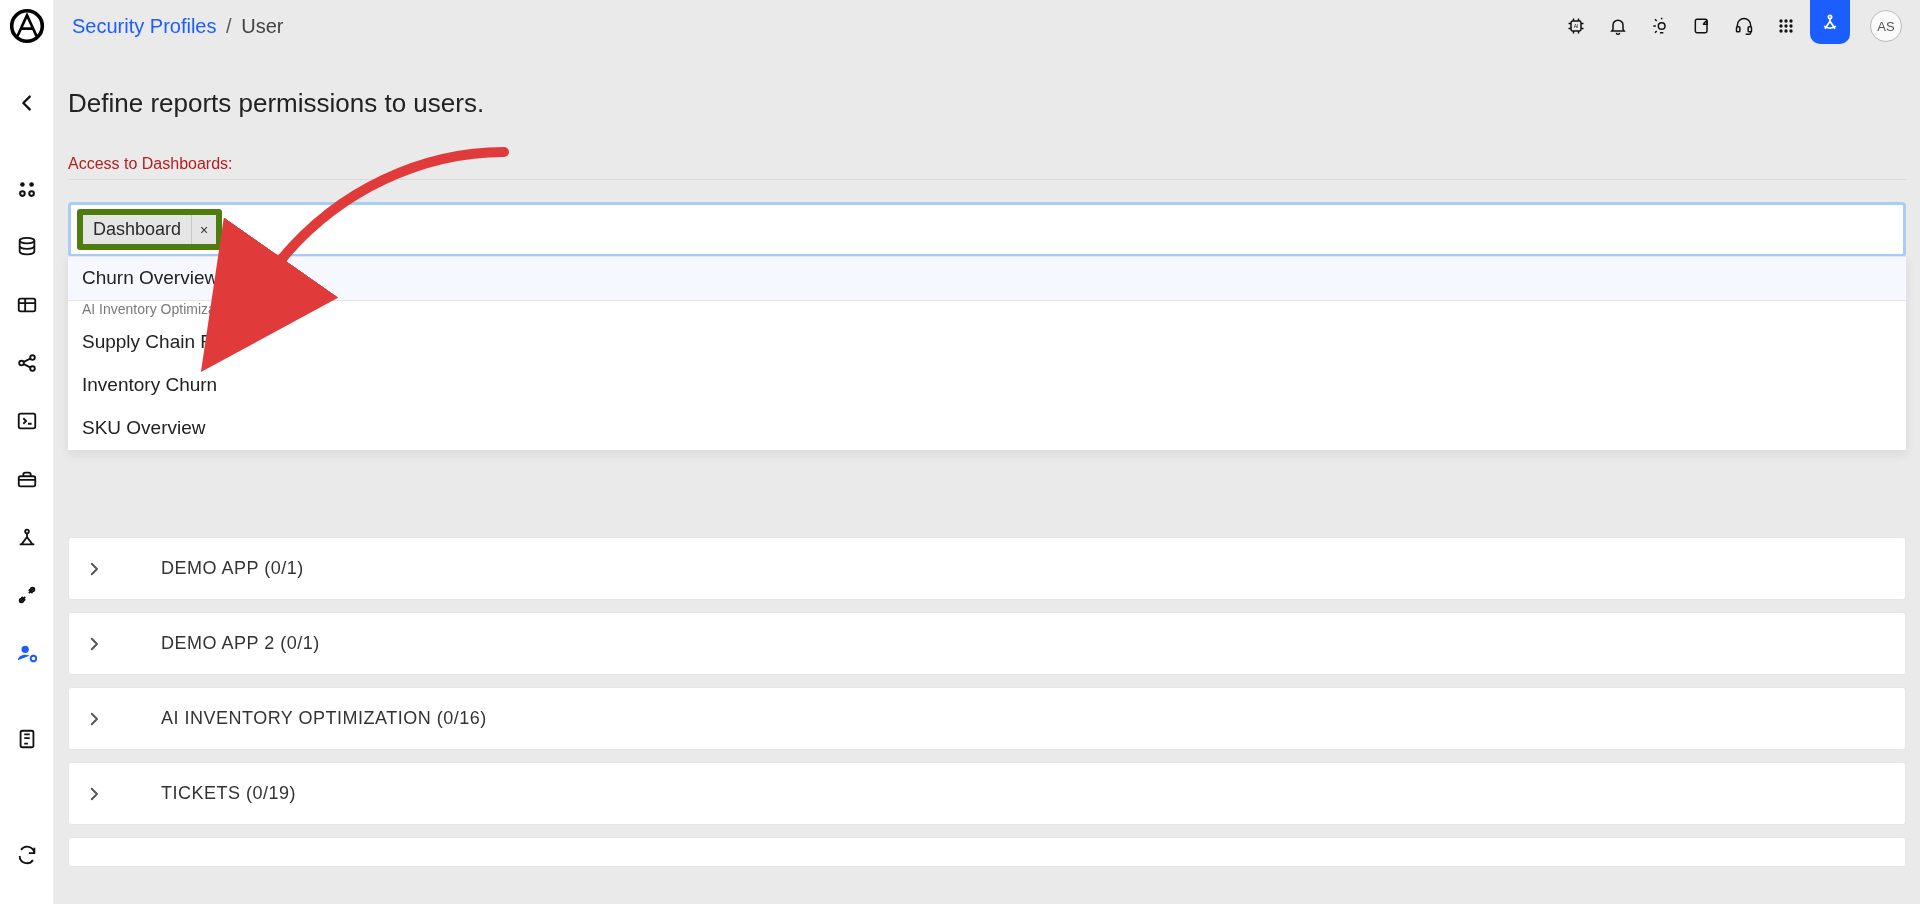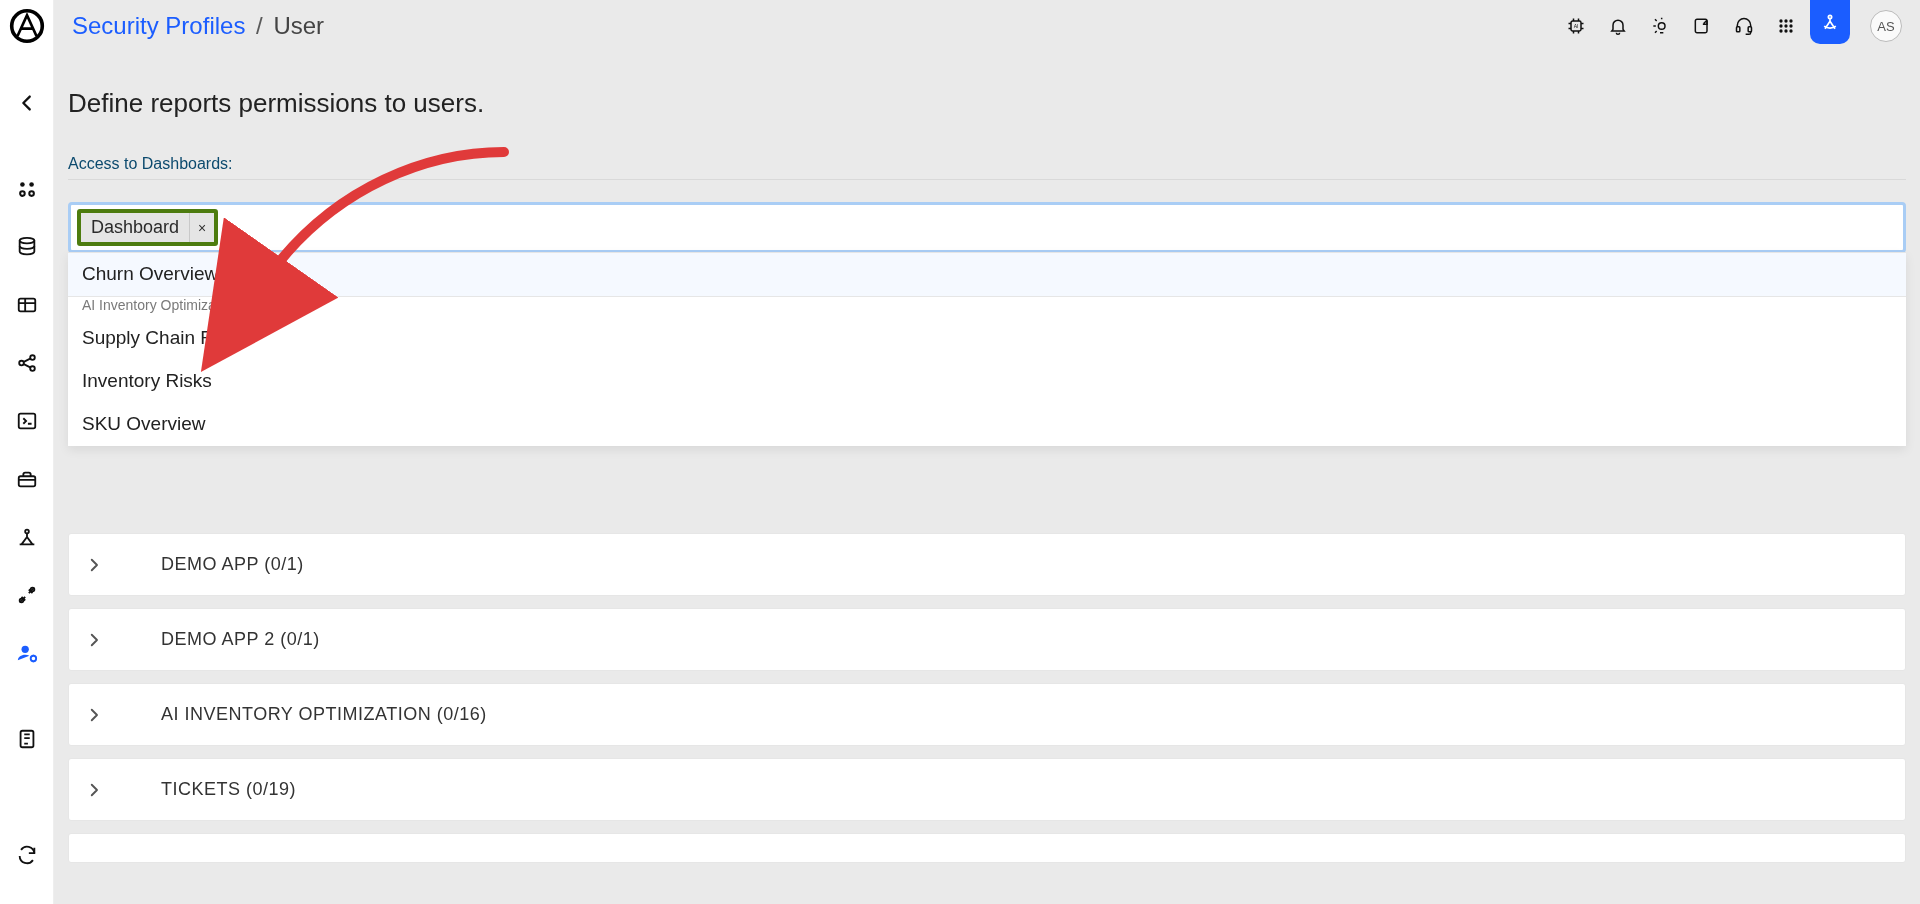--- a/index.html
+++ b/index.html
@@ -37,21 +37,21 @@
   .rail .spacer{flex:0 0 28px;}
   .rail .grow{flex:1;}
   .rail .bottom{margin-top:auto;margin-bottom:20px;}
 
   
   .topbar{
     position:absolute;left:54px;right:0;top:0;height:52px;
     display:flex;align-items:center;padding:0 18px;
     background:var(--bg);
   }
-  .breadcrumb{font-size:24px;color:var(--text);}
+  .breadcrumb{font-size:20px;color:var(--text);}
   .breadcrumb .link{color:var(--blue);cursor:pointer;}
   .breadcrumb .sep{color:#5a5a5a;margin:0 4px;}
   .breadcrumb .current{color:#444;}
   .topbar .tools{margin-left:auto;display:flex;align-items:center;gap:6px;}
   .tool-btn{
     width:36px;height:36px;display:flex;align-items:center;justify-content:center;
     cursor:pointer;color:#111;border-radius:6px;
   }
   .tool-btn svg{width:20px;height:20px;}
   .tool-btn.primary{
@@ -64,36 +64,36 @@
     font-size:13px;color:#555;margin-left:14px;cursor:pointer;background:#fafafa;
   }
 
   
   .main{
     position:absolute;left:54px;right:0;top:52px;bottom:0;
     background:var(--bg);
     padding:18px 14px 0 14px;
   }
   .page-title{font-size:26px;font-weight:400;color:#222;margin:18px 0 14px 0;}
-  .field-label{font-size:16px;color:#0c4a6e;margin-bottom:6px;margin-top:36px;}
+  .field-label{font-size:16px;color:#b91c1c;margin-bottom:6px;margin-top:36px;}
   .field-divider{height:1px;background:var(--border);margin-bottom:22px;}
 
   
   .multiselect{
     position:relative;
     border:3px solid var(--blue-soft);
     background:var(--white);
     border-radius:4px;
     padding:4px 6px;
     min-height:44px;
     display:flex;align-items:center;
   }
   .chip{
     display:inline-flex;align-items:stretch;
-    border:4px solid #4d7c0f;border-radius:3px;overflow:hidden;
+    border:6px solid #4d7c0f;border-radius:3px;overflow:hidden;
     font-size:18px;background:var(--chip-bg);
   }
   .chip-label{padding:4px 10px;border-right:1px solid #c9c9c9;}
   .chip-x{
     width:24px;display:flex;align-items:center;justify-content:center;
     cursor:pointer;font-size:14px;color:#333;
   }
 
   
   .dropdown{
@@ -302,21 +302,21 @@
   <div class="multiselect">
     <span class="chip">
       <span class="chip-label">Dashboard</span>
       <span class="chip-x">×</span>
     </span>
 
     <div class="dropdown">
       <div class="dd-item highlight">Churn Overview</div>
       <div class="dd-group">AI Inventory Optimization</div>
       <div class="dd-item">Supply Chain Risks</div>
-      <div class="dd-item">Inventory Risks</div>
+      <div class="dd-item">Inventory Churn</div>
       <div class="dd-item">SKU Overview</div>
     </div>
   </div>
 
   <div class="acc-list">
     <div class="acc">
       <svg class="chev" viewBox="0 0 24 24">
           <path d="M9 5l7 7-7 7" fill="none" stroke="currentColor" stroke-width="2.5" stroke-linecap="round" stroke-linejoin="round"></path>
         </svg>
       <span class="acc-label">DEMO APP (0/1)</span>

